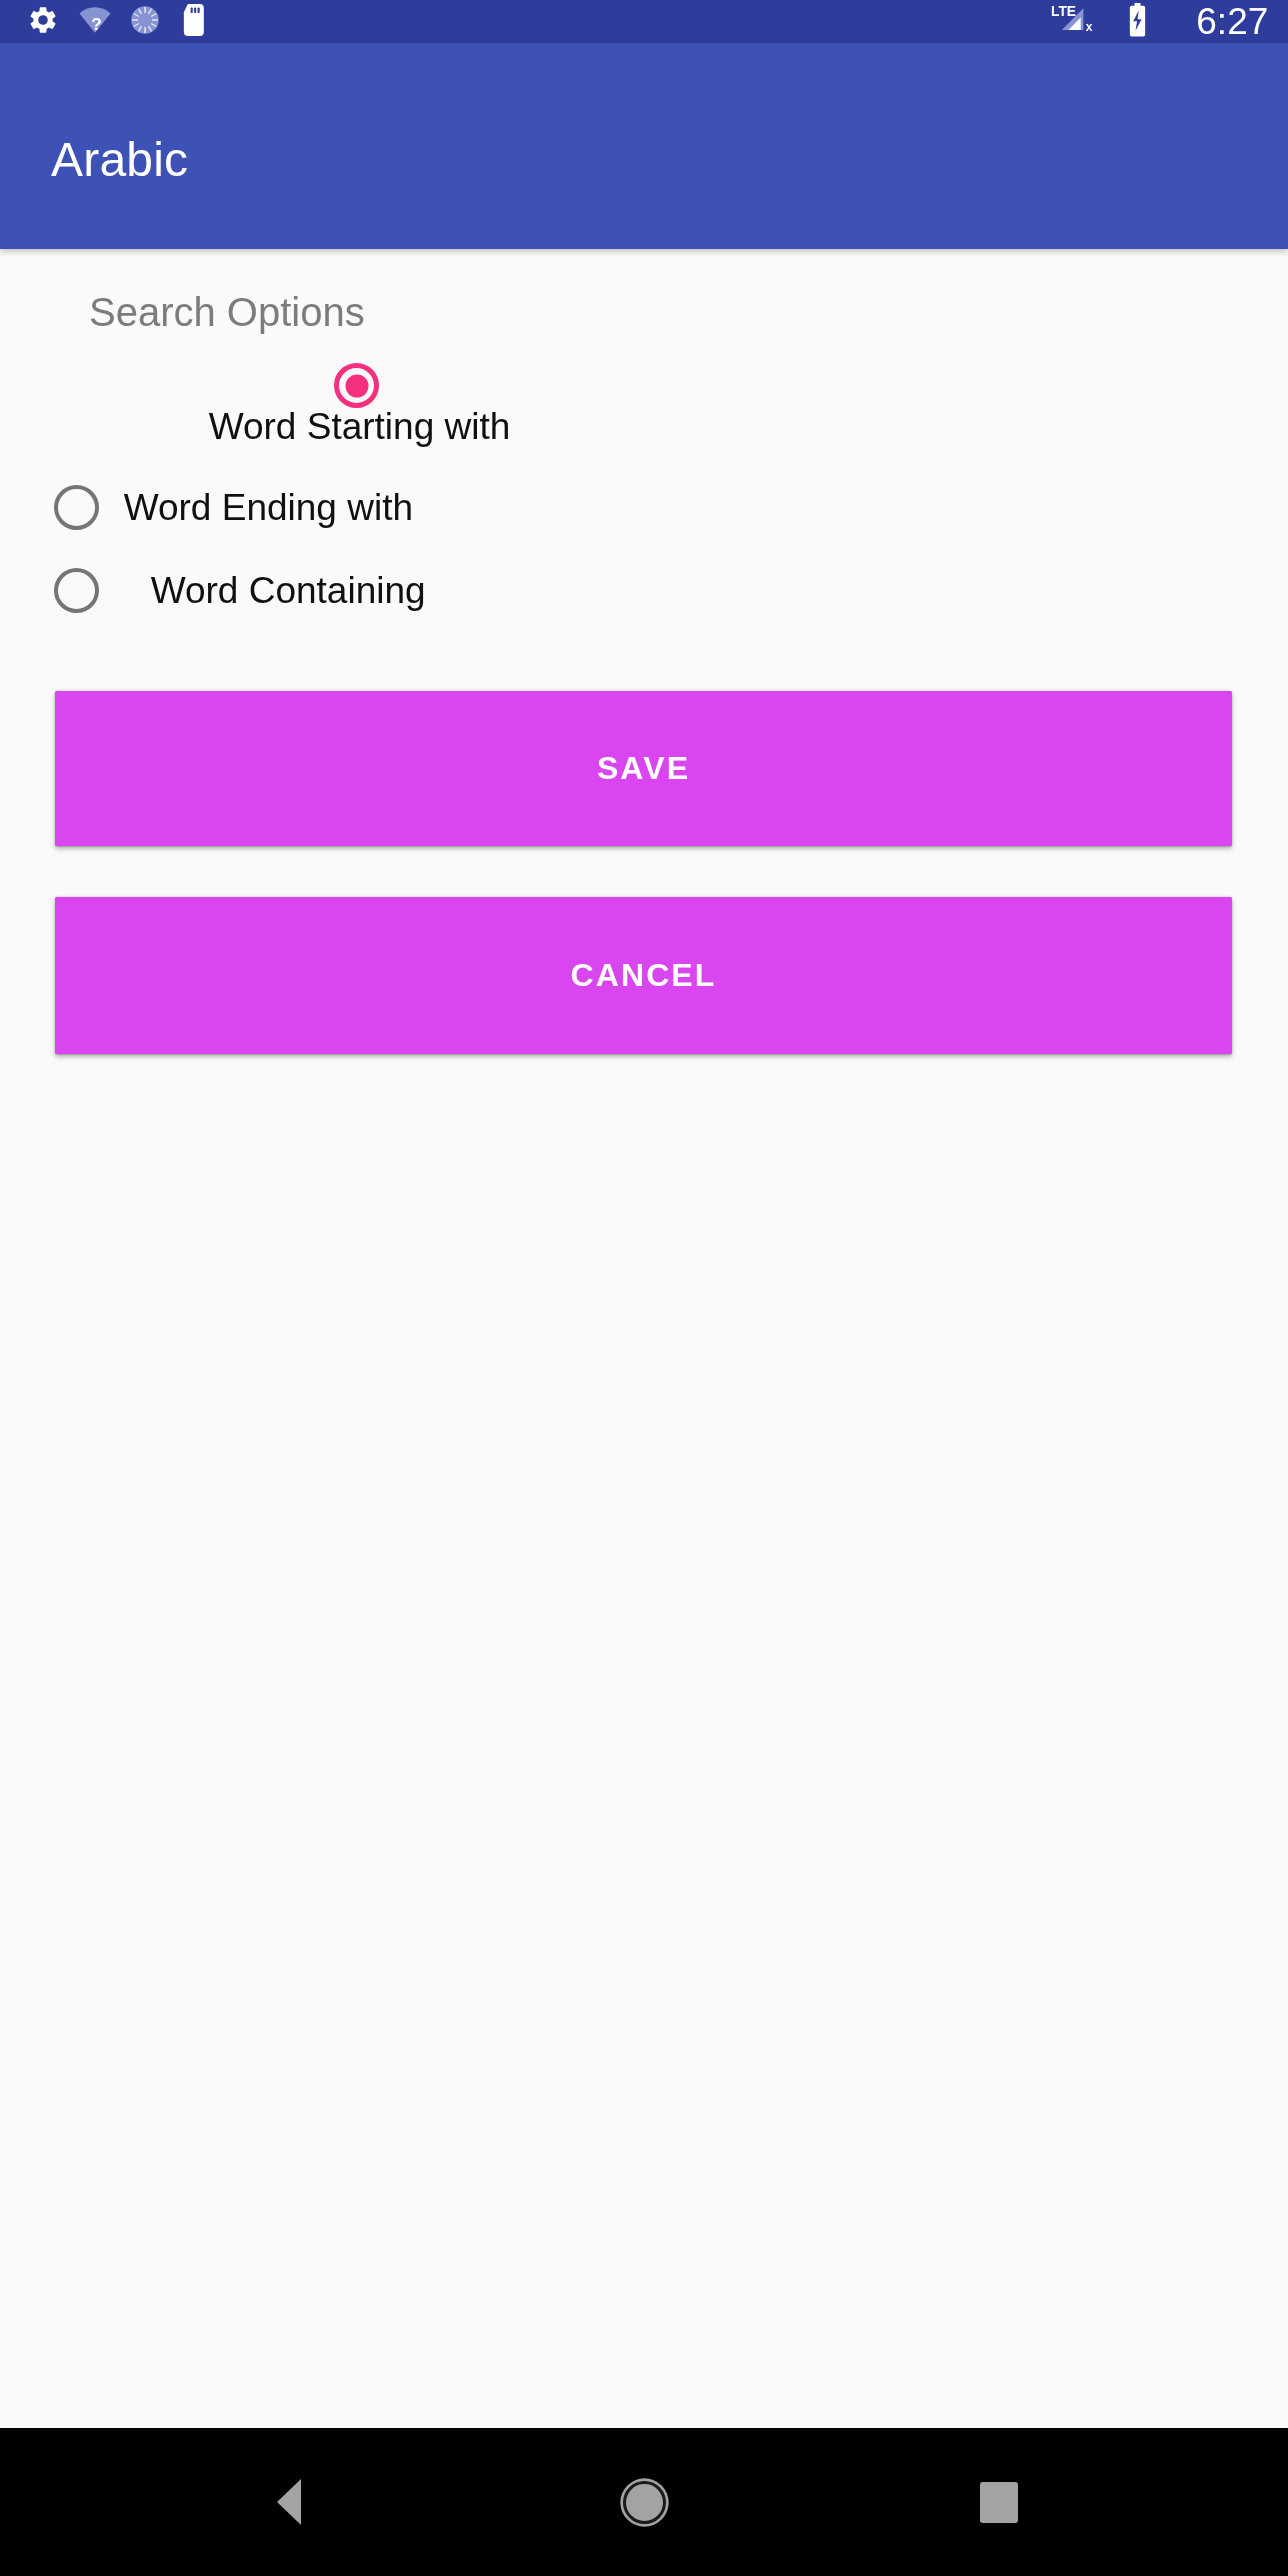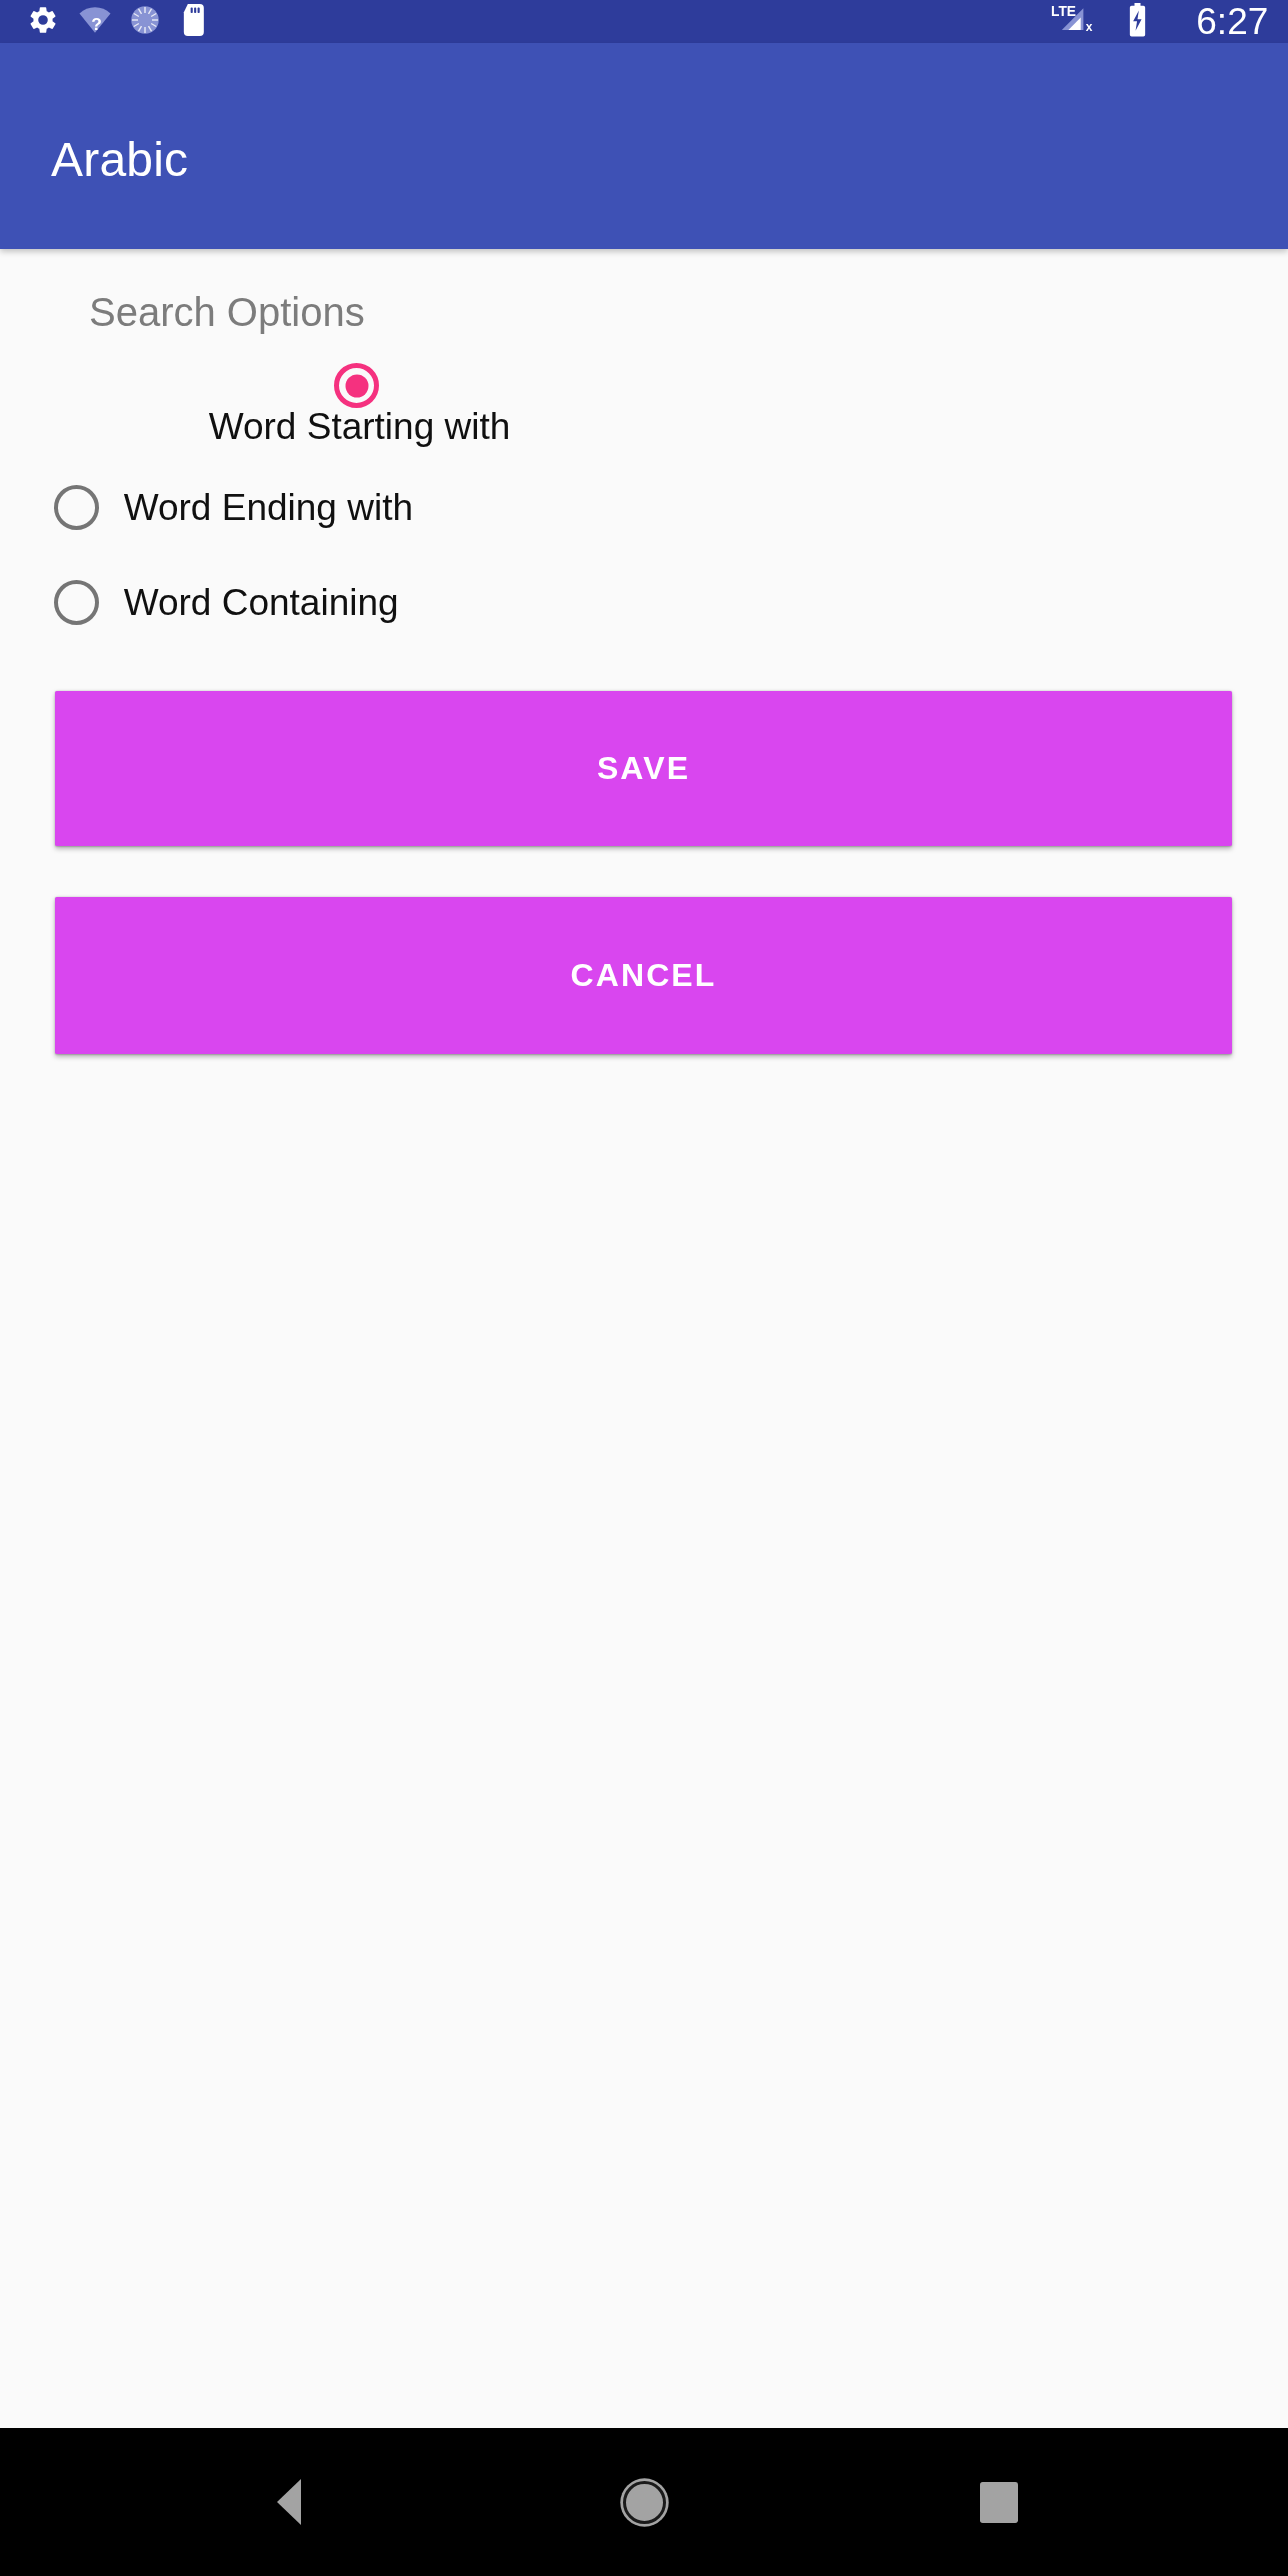--- a/index.html
+++ b/index.html
@@ -287,21 +287,21 @@
     <div class="radio-row" style="top:114px;flex-direction:column;">
       <span class="radio-mark on"></span>
       <span class="radio-label">Word Starting with</span>
     </div>
 
     <div class="radio-row" style="top:215px;">
       <span class="radio-mark off"></span>
       <span class="radio-label">Word Ending with</span>
     </div>
 
-    <div class="radio-row" style="top:310px;">
+    <div class="radio-row" style="top:298px;gap:27px;">
       <span class="radio-mark off"></span>
       <span class="radio-label">Word Containing</span>
     </div>
 
     <button id="save-button" class="mdbutton">SAVE</button>
     <button id="cancel-button" class="mdbutton">CANCEL</button>
 
   </div>
 
   <div id="nav-bar">

